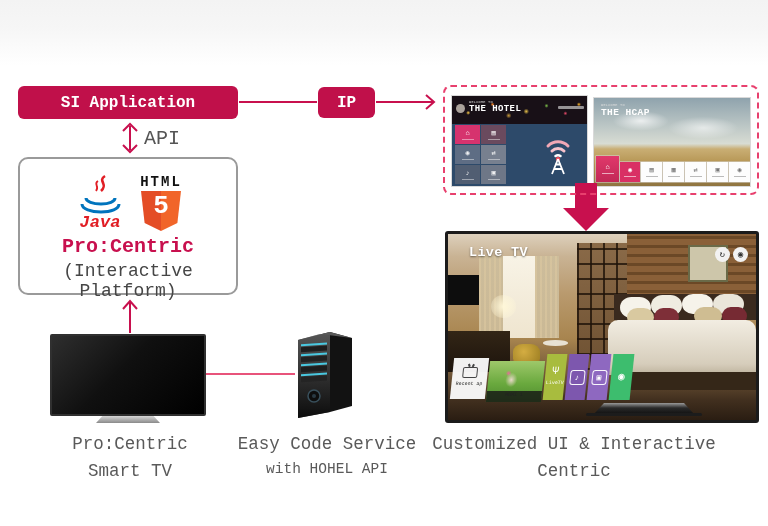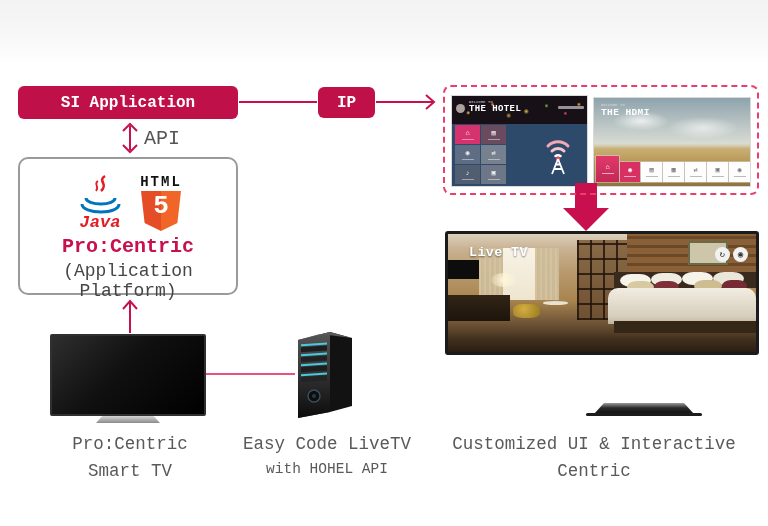--- a/index.html
+++ b/index.html
@@ -48,21 +48,21 @@
   .tv-small-stand{
     position:absolute;left:96px;top:416px;width:64px;height:7px;
     background:linear-gradient(180deg,#d8d8d8,#8a8a8a);
     clip-path:polygon(10% 0,90% 0,100% 100%,0 100%);
   }
   
   .caption{position:absolute;color:#5a5a5a;text-align:center;font-size:17.5px;line-height:27px;}
   .cap1{left:30px;top:431px;width:200px;}
   .cap2{left:232px;top:431px;width:190px;}
   .cap2 .sub{font-size:14.5px;line-height:22px;}
-  .cap3{left:444px;top:431px;width:300px;}
+  .cap3{left:424px;top:431px;width:300px;}
   
   .mini{position:absolute;overflow:hidden;box-shadow:0 0 0 1px rgba(0,0,0,.15);}
   .mini-left{left:452px;top:96px;width:135px;height:90px;background:#2d4a6a;}
   .mini-left .hdr{
     position:absolute;left:0;top:0;width:100%;height:28px;background-color:#181017;
     background-image:
       radial-gradient(3px 3px at 12% 60%,#ffcf4a,transparent 70%),
       radial-gradient(3px 3px at 30% 30%,#ff8a2a,transparent 70%),
       radial-gradient(4px 4px at 55% 55%,#e8c24a,transparent 70%),
       radial-gradient(3px 3px at 70% 35%,#7ec34a,transparent 70%),
@@ -88,21 +88,21 @@
   }
   .mini-right .welcome{position:absolute;left:7px;top:5px;}
   .mini-right .title{position:absolute;left:7px;top:9px;font-size:9.5px;font-weight:bold;color:#fff;letter-spacing:.4px;}
   .menu-bar{position:absolute;left:2px;bottom:4px;display:flex;align-items:flex-end;gap:1px;}
   .mtile{width:21px;height:20px;background:#fdfdfd;display:flex;flex-direction:column;align-items:center;justify-content:center;color:#777;font-size:7px;line-height:7px;box-shadow:0 0 0 .5px #d8d8d8;}
   .mtile .lbl{width:12px;height:1px;background:#bbb;margin-top:2px;}
   .mtile.pink-big{width:23px;height:26px;background:linear-gradient(180deg,#e0396b,#c22856);color:#fff;}
   .mtile.pink-sm{width:20px;height:20px;background:#d93064;color:#fff;}
   
   .bigtv{
-    position:absolute;left:445px;top:231px;width:314px;height:124px;
+    position:absolute;left:445px;top:231px;width:314px;height:192px;
     border:3px solid #1b1b1b;border-radius:3px;box-sizing:border-box;background:#000;
   }
   .screen{position:absolute;inset:0;overflow:hidden;
     background:linear-gradient(180deg,#ddd0bc 0%,#c9b394 12%,#b99a6e 32%,#a8854f 56%,#6e5436 76%,#42301f 89%,#2a1d12 100%);}
   .room>div{position:absolute;}
   .rm-window{left:10%;top:12%;width:26%;height:44%;
     background:
       repeating-linear-gradient(90deg,rgba(210,190,150,.9) 0 2px,rgba(190,170,130,.75) 2px 5px) left/30% 100% no-repeat,
       repeating-linear-gradient(90deg,rgba(210,190,150,.9) 0 2px,rgba(190,170,130,.75) 2px 5px) right/30% 100% no-repeat,
       linear-gradient(180deg,#f8f3e6,#efe5cf);}
@@ -192,21 +192,21 @@
         <text x="27" y="54" text-anchor="middle" font-size="17" font-weight="bold" font-style="italic" fill="#e11e25">Java</text>
       </svg>
       <div class="html5">
         <div class="html5-word">HTML</div>
         <div class="shield">
             <span>5</span>
           </div>
       </div>
     </div>
     <div class="mw-title">Pro:Centric</div>
-    <div class="mw-sub">(Application Platform)</div>
+    <div class="mw-sub">(Interactive Platform)</div>
   </div>
 
   <div class="tv-small"></div>
   <div class="tv-small-stand"></div>
 
   <svg class="abs" style="left:292px;top:324px;" width="68" height="96" viewBox="0 0 68 96">
     <polygon points="6,16 38,8 38,88 6,94" fill="#3c3c3c"></polygon>
     <polygon points="6,16 38,8 38,88 6,94" fill="url(#gf)"></polygon>
     <polygon points="38,8 60,14 60,82 38,88" fill="#121212"></polygon>
     <polygon points="6,16 28,10 60,14 38,8" fill="#5a5a5a"></polygon>
@@ -269,21 +269,21 @@
       <path d="M8 16a14 14 0 0 1 20 0" stroke="#f2a8b6" stroke-width="3" fill="none" stroke-linecap="round"></path>
       <path d="M12 21a8.5 8.5 0 0 1 12 0" stroke="#f7c3cc" stroke-width="3" fill="none" stroke-linecap="round"></path>
       <path d="M15.5 26a4.5 4.5 0 0 1 5 0" stroke="#fff" stroke-width="2.5" fill="none" stroke-linecap="round"></path>
       <circle cx="18" cy="29" r="2.2" fill="#e84a5a"></circle>
       <path d="M18 29 12 44 M18 29 24 44 M13.8 39 22.2 39 M15 34.5 21 34.5" stroke="#fff" stroke-width="1.8" fill="none"></path>
     </svg>
   </div>
 
   <div class="mini mini-right">
     <div class="welcome tinycap">WELCOME TO</div>
-    <div class="title">THE HDMI</div>
+    <div class="title">THE HCAP</div>
     <div class="menu-bar">
       <div class="mtile pink-big">
           <span>⌂</span>
           <span class="lbl" style="background:rgba(255,255,255,.6)"></span>
         </div>
       <div class="mtile pink-sm">
           <span>◉</span>
           <span class="lbl" style="background:rgba(255,255,255,.6)"></span>
         </div>
       <div class="mtile">
@@ -369,21 +369,21 @@
     </div>
   </div>
   <div class="bigtv-stand"></div>
   <div class="bigtv-base"></div>
 
   <div class="caption cap1">
     <div>Pro:Centric</div>
     <div>Smart TV</div>
   </div>
   <div class="caption cap2">
-    <div>Easy Code LiveTV</div>
+    <div>Easy Code Service</div>
     <div class="sub">with HOHEL API</div>
   </div>
   <div class="caption cap3">
     <div>Customized UI &amp; Interactive</div>
     <div>Centric</div>
   </div>
 
 </div>
 
 </body></html>

